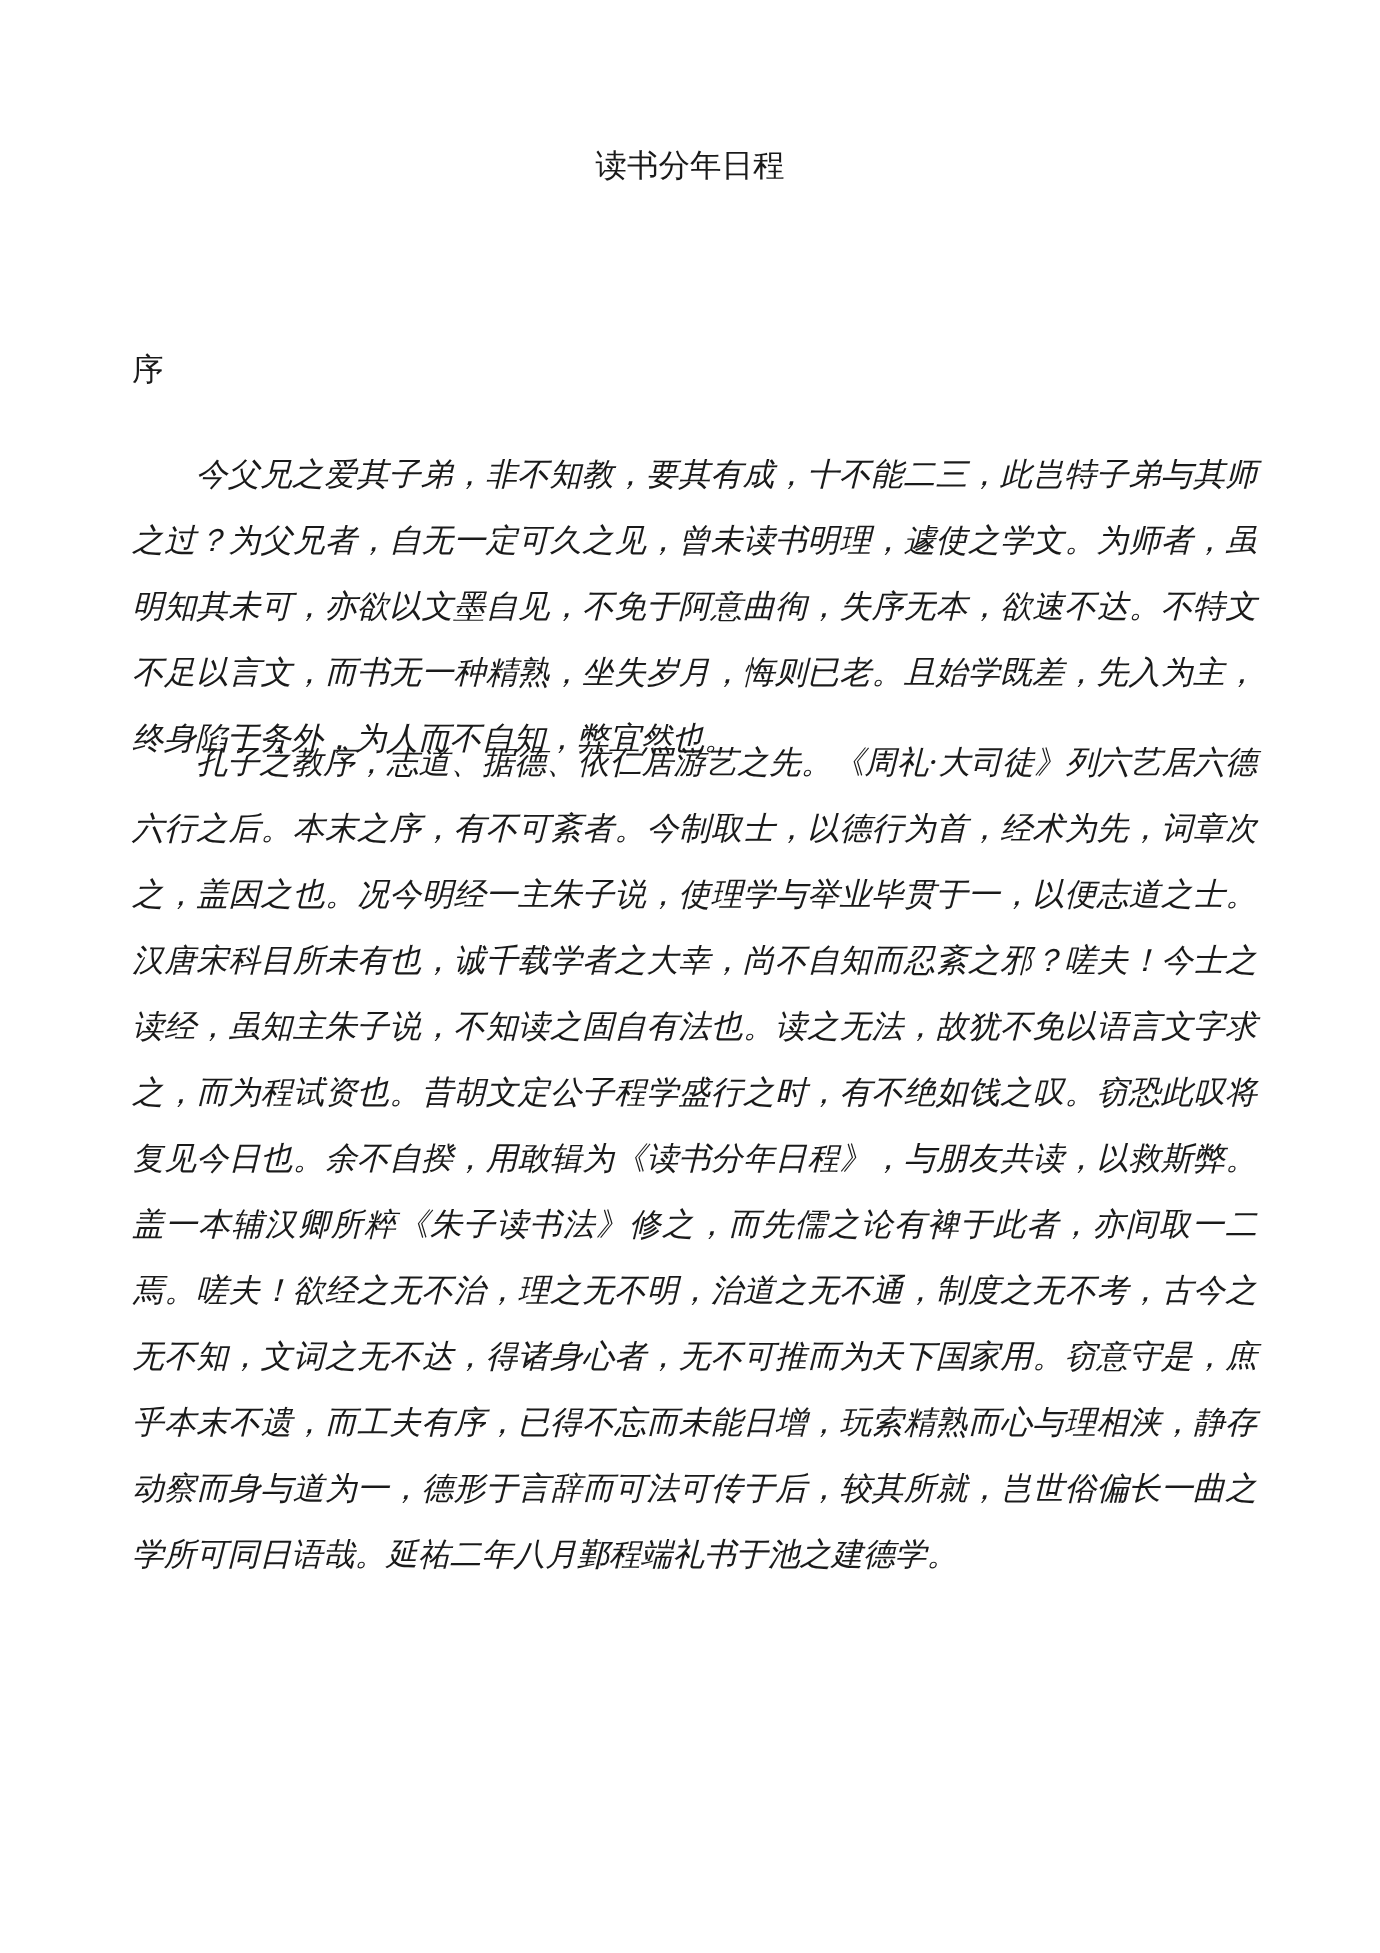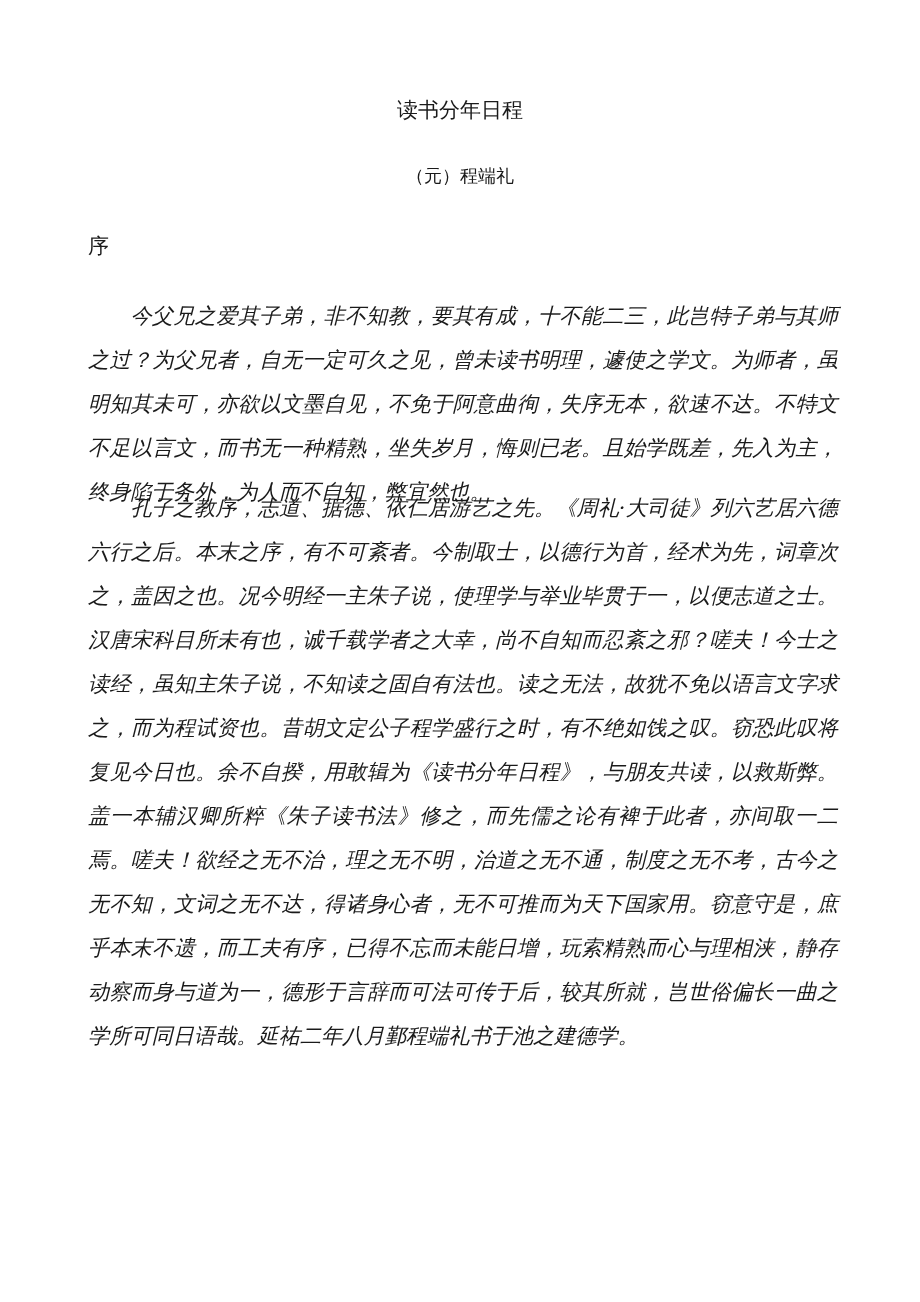--- a/index.html
+++ b/index.html
@@ -15,21 +15,20 @@
           line-height: 44px; text-align: justify; text-justify: inter-character; font-style: italic; }
   .body p { margin: 0; text-indent: 2em; }
   .p1 { top: 294px; }
   .p2 { top: 486px; }
 </style>
 </head>
 <body>
 
 <div class="page">
   <div class="title">读书分年日程</div>
-  <div class="author">（元）程端礼</div>
   <div class="section">序</div>
   <div class="body p1">
     <p>今父兄之爱其子弟，非不知教，要其有成，十不能二三，此岂特子弟与其师之过？为父兄者，自无一定可久之见，曾未读书明理，遽使之学文。为师者，虽明知其未可，亦欲以文墨自见，不免于阿意曲徇，失序无本，欲速不达。不特文不足以言文，而书无一种精熟，坐失岁月，悔则已老。且始学既差，先入为主，终身陷于务外，为人而不自知，弊宜然也。</p>
   </div>
   <div class="body p2">
     <p>孔子之教序，志道、据德、依仁居游艺之先。《周礼·大司徒》列六艺居六德六行之后。本末之序，有不可紊者。今制取士，以德行为首，经术为先，词章次之，盖因之也。况今明经一主朱子说，使理学与举业毕贯于一，以便志道之士。汉唐宋科目所未有也，诚千载学者之大幸，尚不自知而忍紊之邪？嗟夫！今士之读经，虽知主朱子说，不知读之固自有法也。读之无法，故犹不免以语言文字求之，而为程试资也。昔胡文定公子程学盛行之时，有不绝如饯之叹。窃恐此叹将复见今日也。余不自揆，用敢辑为《读书分年日程》，与朋友共读，以救斯弊。盖一本辅汉卿所粹《朱子读书法》修之，而先儒之论有裨于此者，亦间取一二焉。嗟夫！欲经之无不治，理之无不明，治道之无不通，制度之无不考，古今之无不知，文词之无不达，得诸身心者，无不可推而为天下国家用。窃意守是，庶乎本末不遗，而工夫有序，已得不忘而未能日增，玩索精熟而心与理相浃，静存动察而身与道为一，德形于言辞而可法可传于后，较其所就，岂世俗偏长一曲之学所可同日语哉。延祐二年八月鄞程端礼书于池之建德学。</p>
   </div>
 </div>
 
 </body></html>

